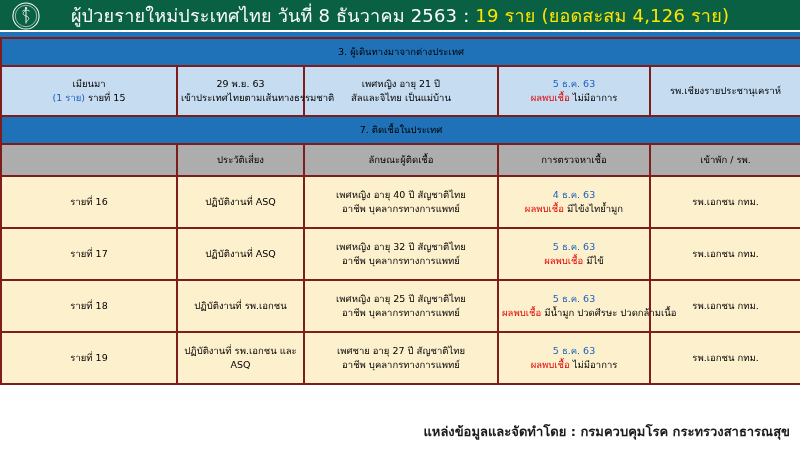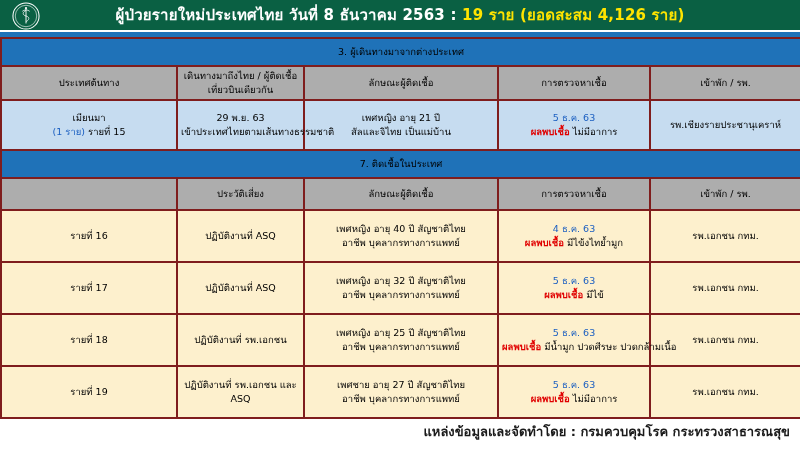--- a/index.html
+++ b/index.html
@@ -24,22 +24,22 @@
   .topbar {
     position: relative;
     height: 30px;
     background: #0a6043;
     display: flex;
     align-items: center;
     justify-content: center;
     border-bottom: 2px solid #ffffff;
   }
   .topbar-title {
-    font-size: 15px;
-    font-weight: bold;
+    font-size: 18px;
+    font-weight: normal;
     color: #ffffff;
     letter-spacing: 0.2px;
     white-space: nowrap;
   }
   .topbar-title .count {
     color: #ffe400;
   }
   .logo {
     position: absolute;
     left: 12px;
@@ -96,21 +96,21 @@
   .row-blue td {
     background: #c6dcf0;
     height: 44px;
   }
   .row-cream td {
     background: #fdf0cd;
     height: 46px;
   }
 
   .lbl-blue  { color: #1b5fc1; }
-  .lbl-red   { color: #e00000; font-weight: bold; }
+  .lbl-red   { color: #e00000; }
 
   .cell-line { display: block; white-space: nowrap; }
 
   
   .footer {
     position: absolute;
     right: 10px;
     bottom: 8px;
     font-size: 13px;
     font-weight: bold;
@@ -147,27 +147,20 @@
         <col class="c3">
         <col class="c4">
         <col class="c5">
     </colgroup>
     <tbody>
 
       <tr class="section-bar">
         <td colspan="5">3. ผู้เดินทางมาจากต่างประเทศ</td>
       </tr>
 
-      <tr class="col-head">
-        <td>ประเทศต้นทาง</td>
-        <td>เดินทางมาถึงไทย / ผู้ติดเชื้อเที่ยวบินเดียวกัน</td>
-        <td>ลักษณะผู้ติดเชื้อ</td>
-        <td>การตรวจหาเชื้อ</td>
-        <td>เข้าพัก / รพ.</td>
-      </tr>
 
       <tr class="row-blue">
         <td>
           <span class="cell-line">เมียนมา</span>
           <span class="cell-line"><span class="lbl-blue">(1 ราย)</span> <span>รายที่ 15</span></span>
         </td>
         <td>
           <span class="cell-line">29 พ.ย. 63</span>
           <span class="cell-line">เข้าประเทศไทยตามเส้นทางธรรมชาติ</span>
         </td>

